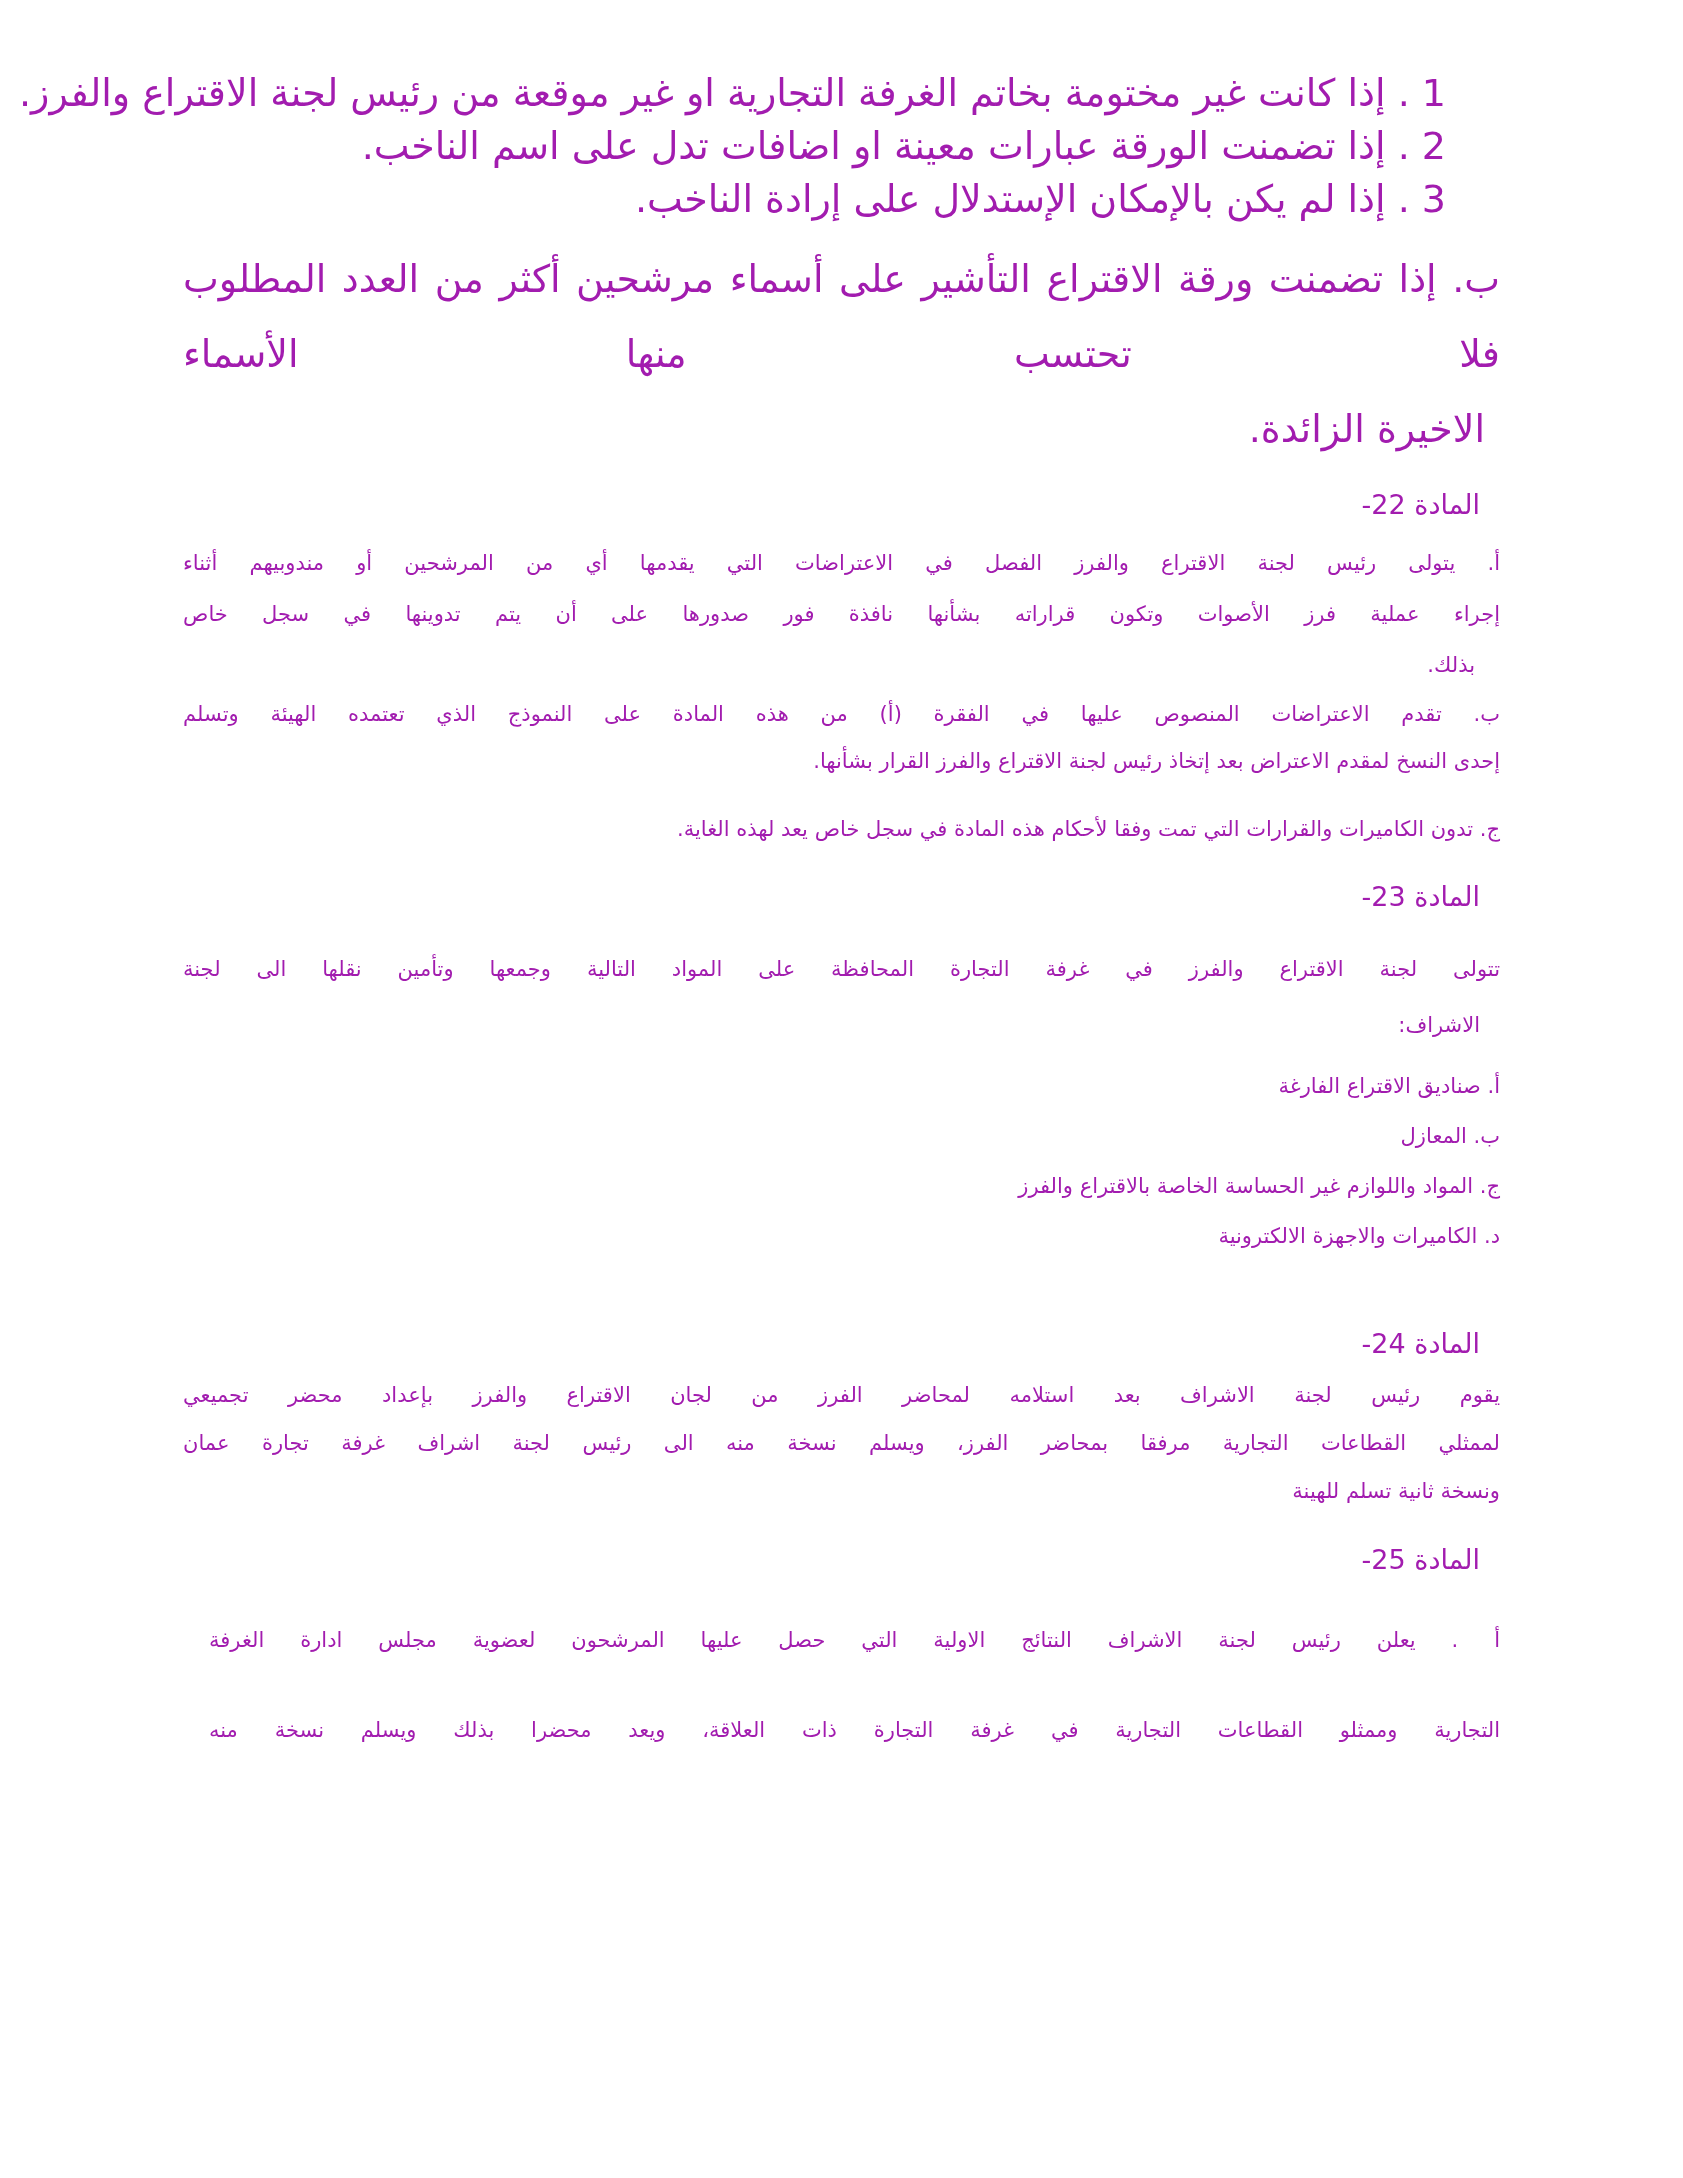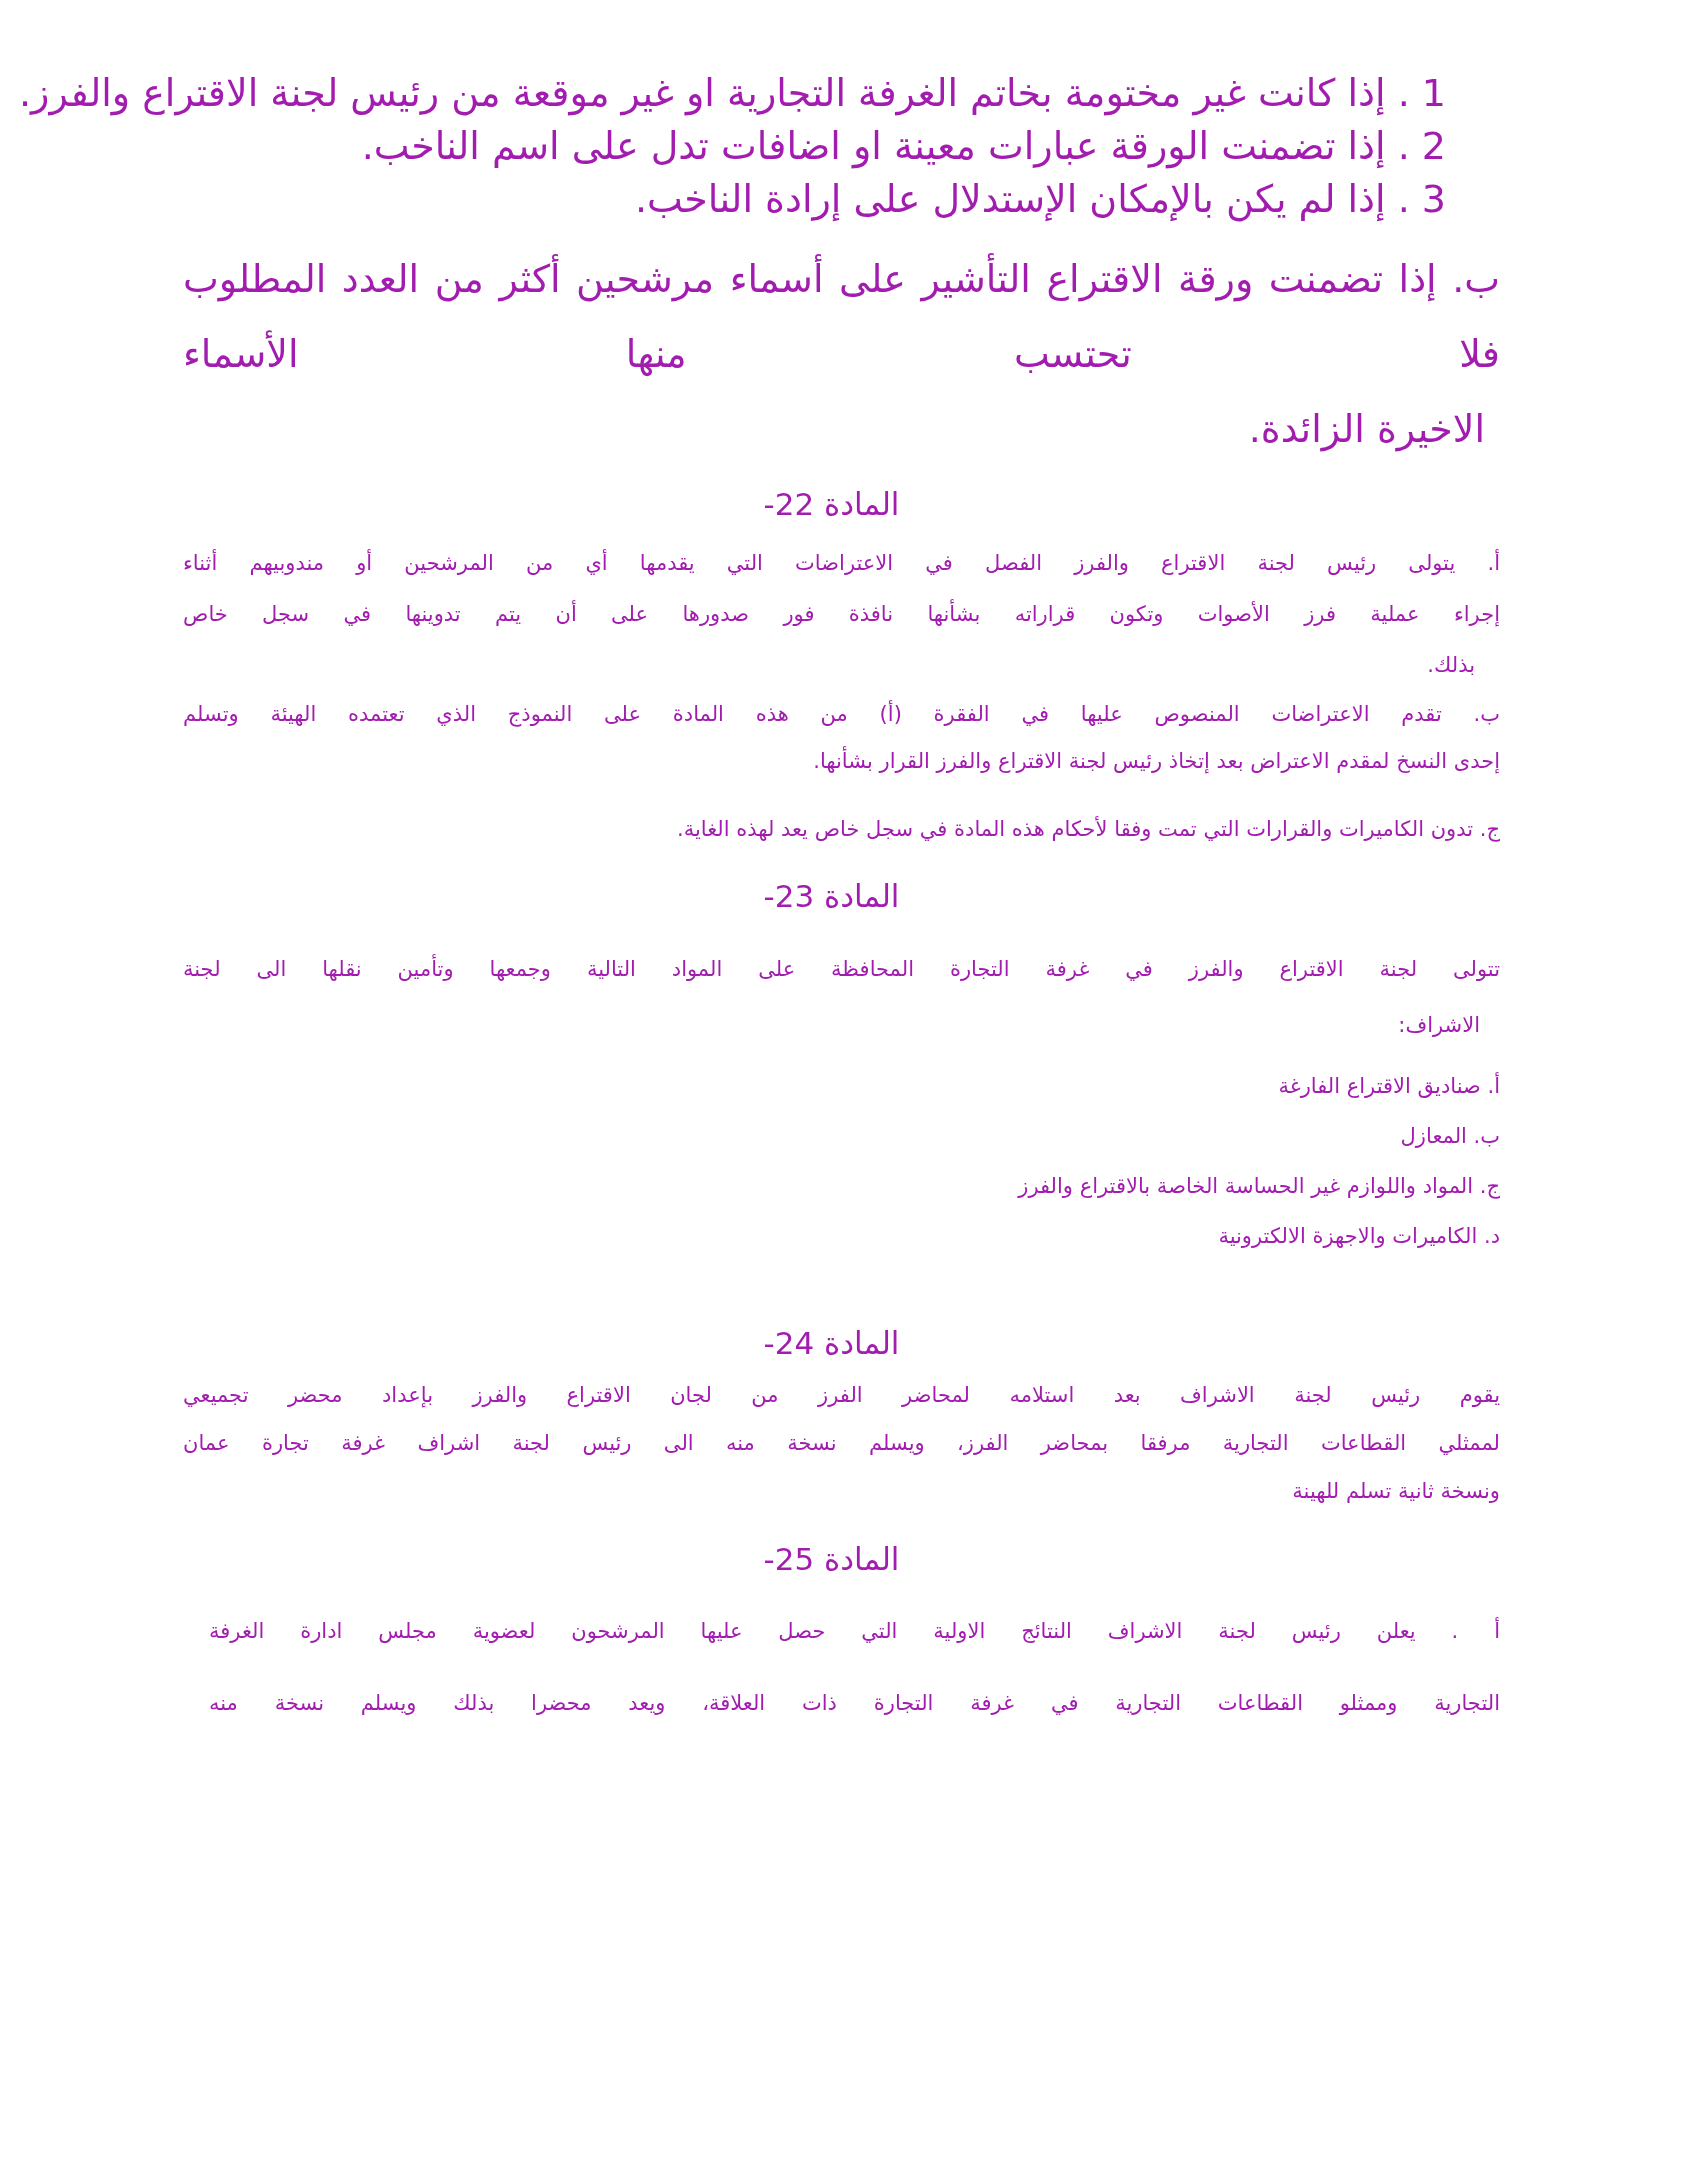--- a/index.html
+++ b/index.html
@@ -20,31 +20,31 @@
     color: #a21caf;
   }
   .stretch {
     white-space: normal;
     text-align: justify;
     text-align-last: justify;
   }
   
   .sz-lg { font-size: 38px; }
   .sz-md { font-size: 21px; }
-  .sz-hd { font-size: 31px; text-align: center; }
+  .sz-hd { font-size: 27px; }
   
   .lh54 { line-height: 53px; }
   .lh76 { line-height: 75px; }
   .lh56 { line-height: 55px; }
   .lh52 { line-height: 51px; }
   .lh47 { line-height: 47px; }
   .lh48 { line-height: 48px; }
   .lh57 { line-height: 56px; }
   .lh50 { line-height: 50px; }
-  .lh73 { line-height: 72px; margin-left: 26px; }
+  .lh73 { line-height: 90px; margin-left: 26px; }
   
   .pr55 { padding-left: 0; padding-right: 54px; }
   .pr25 { padding-right: 25px; }
   .pr20 { padding-right: 20px; }
   .pr15 { padding-right: 15px; }
   .mt6  { margin-top: 6px; }
   .mt8  { margin-top: 8px; }
   .mt10 { margin-top: 10px; }
   .mt16 { margin-top: 16px; }
   .mt18 { }

